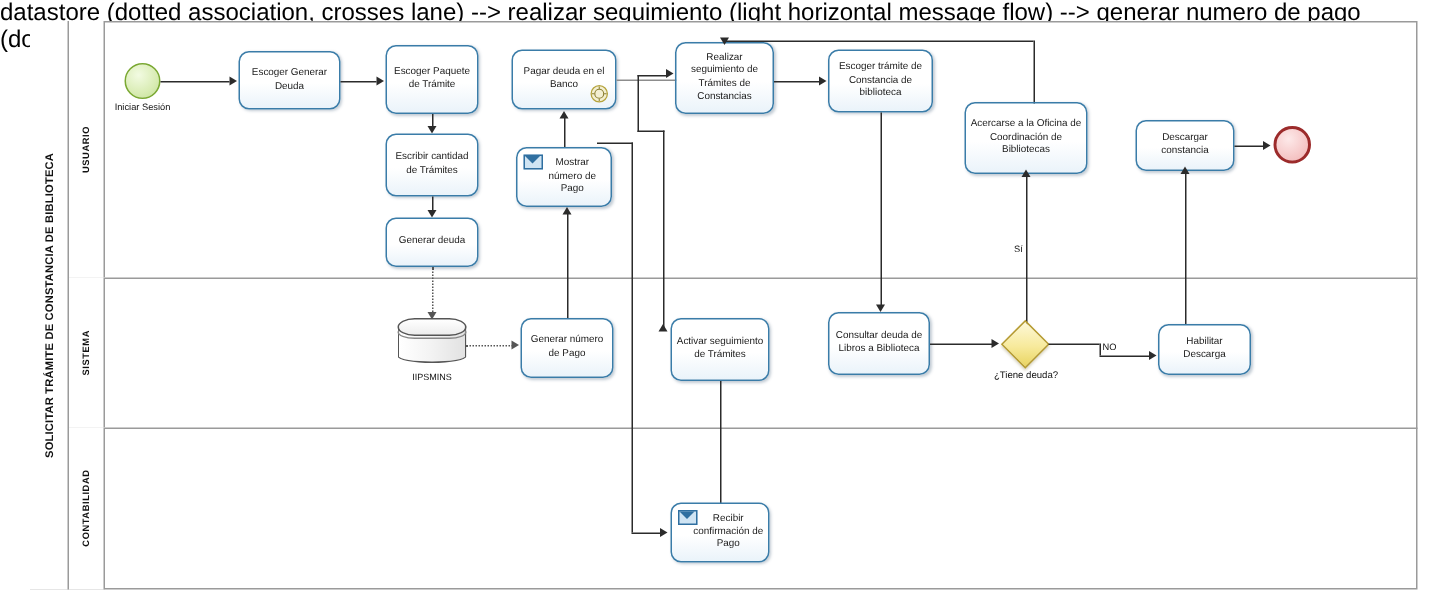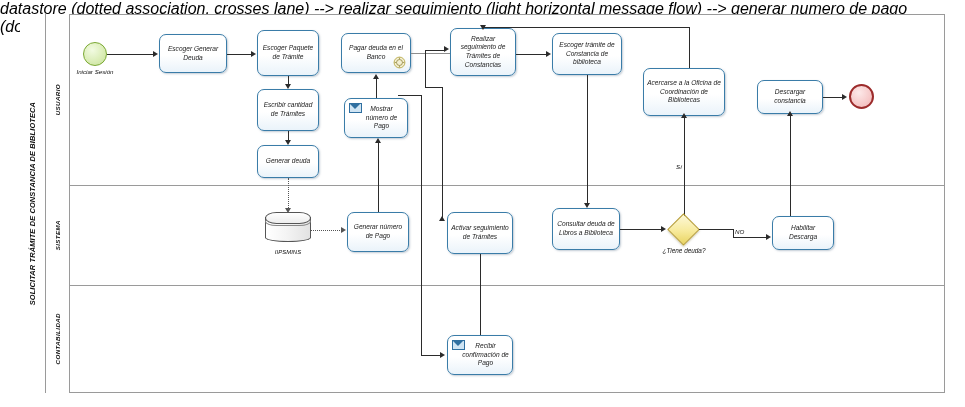--- a/index.html
+++ b/index.html
@@ -1,17 +1,17 @@
 <!DOCTYPE html>
 <html><head>
 <meta charset="utf-8">
 <style>
   html,body{margin:0;padding:0;background:#ffffff;}
   body{font-family:"Liberation Sans",sans-serif;}
-  #canvas{position:relative;width:965px;height:407px;overflow:hidden;background:#fff;font-style:italic;}
+  #canvas{position:relative;width:965px;height:407px;overflow:hidden;background:#fff;}
 
   
   .pool{position:absolute;border:1px solid #9a9a9a;background:#fff;box-sizing:border-box;}
   .pool-title{position:absolute;left:20px;top:14px;width:26px;height:379px;
     border-right:1px solid #9a9a9a;box-sizing:border-box;display:flex;
     align-items:center;justify-content:center;background:#fff;}
   .pool-title span{writing-mode:vertical-rl;transform:rotate(180deg);
     font-size:7.4px;font-weight:bold;letter-spacing:.15px;color:#111;white-space:nowrap;}
 
   .lane-title{position:absolute;width:24px;border-right:1px solid #9a9a9a;

